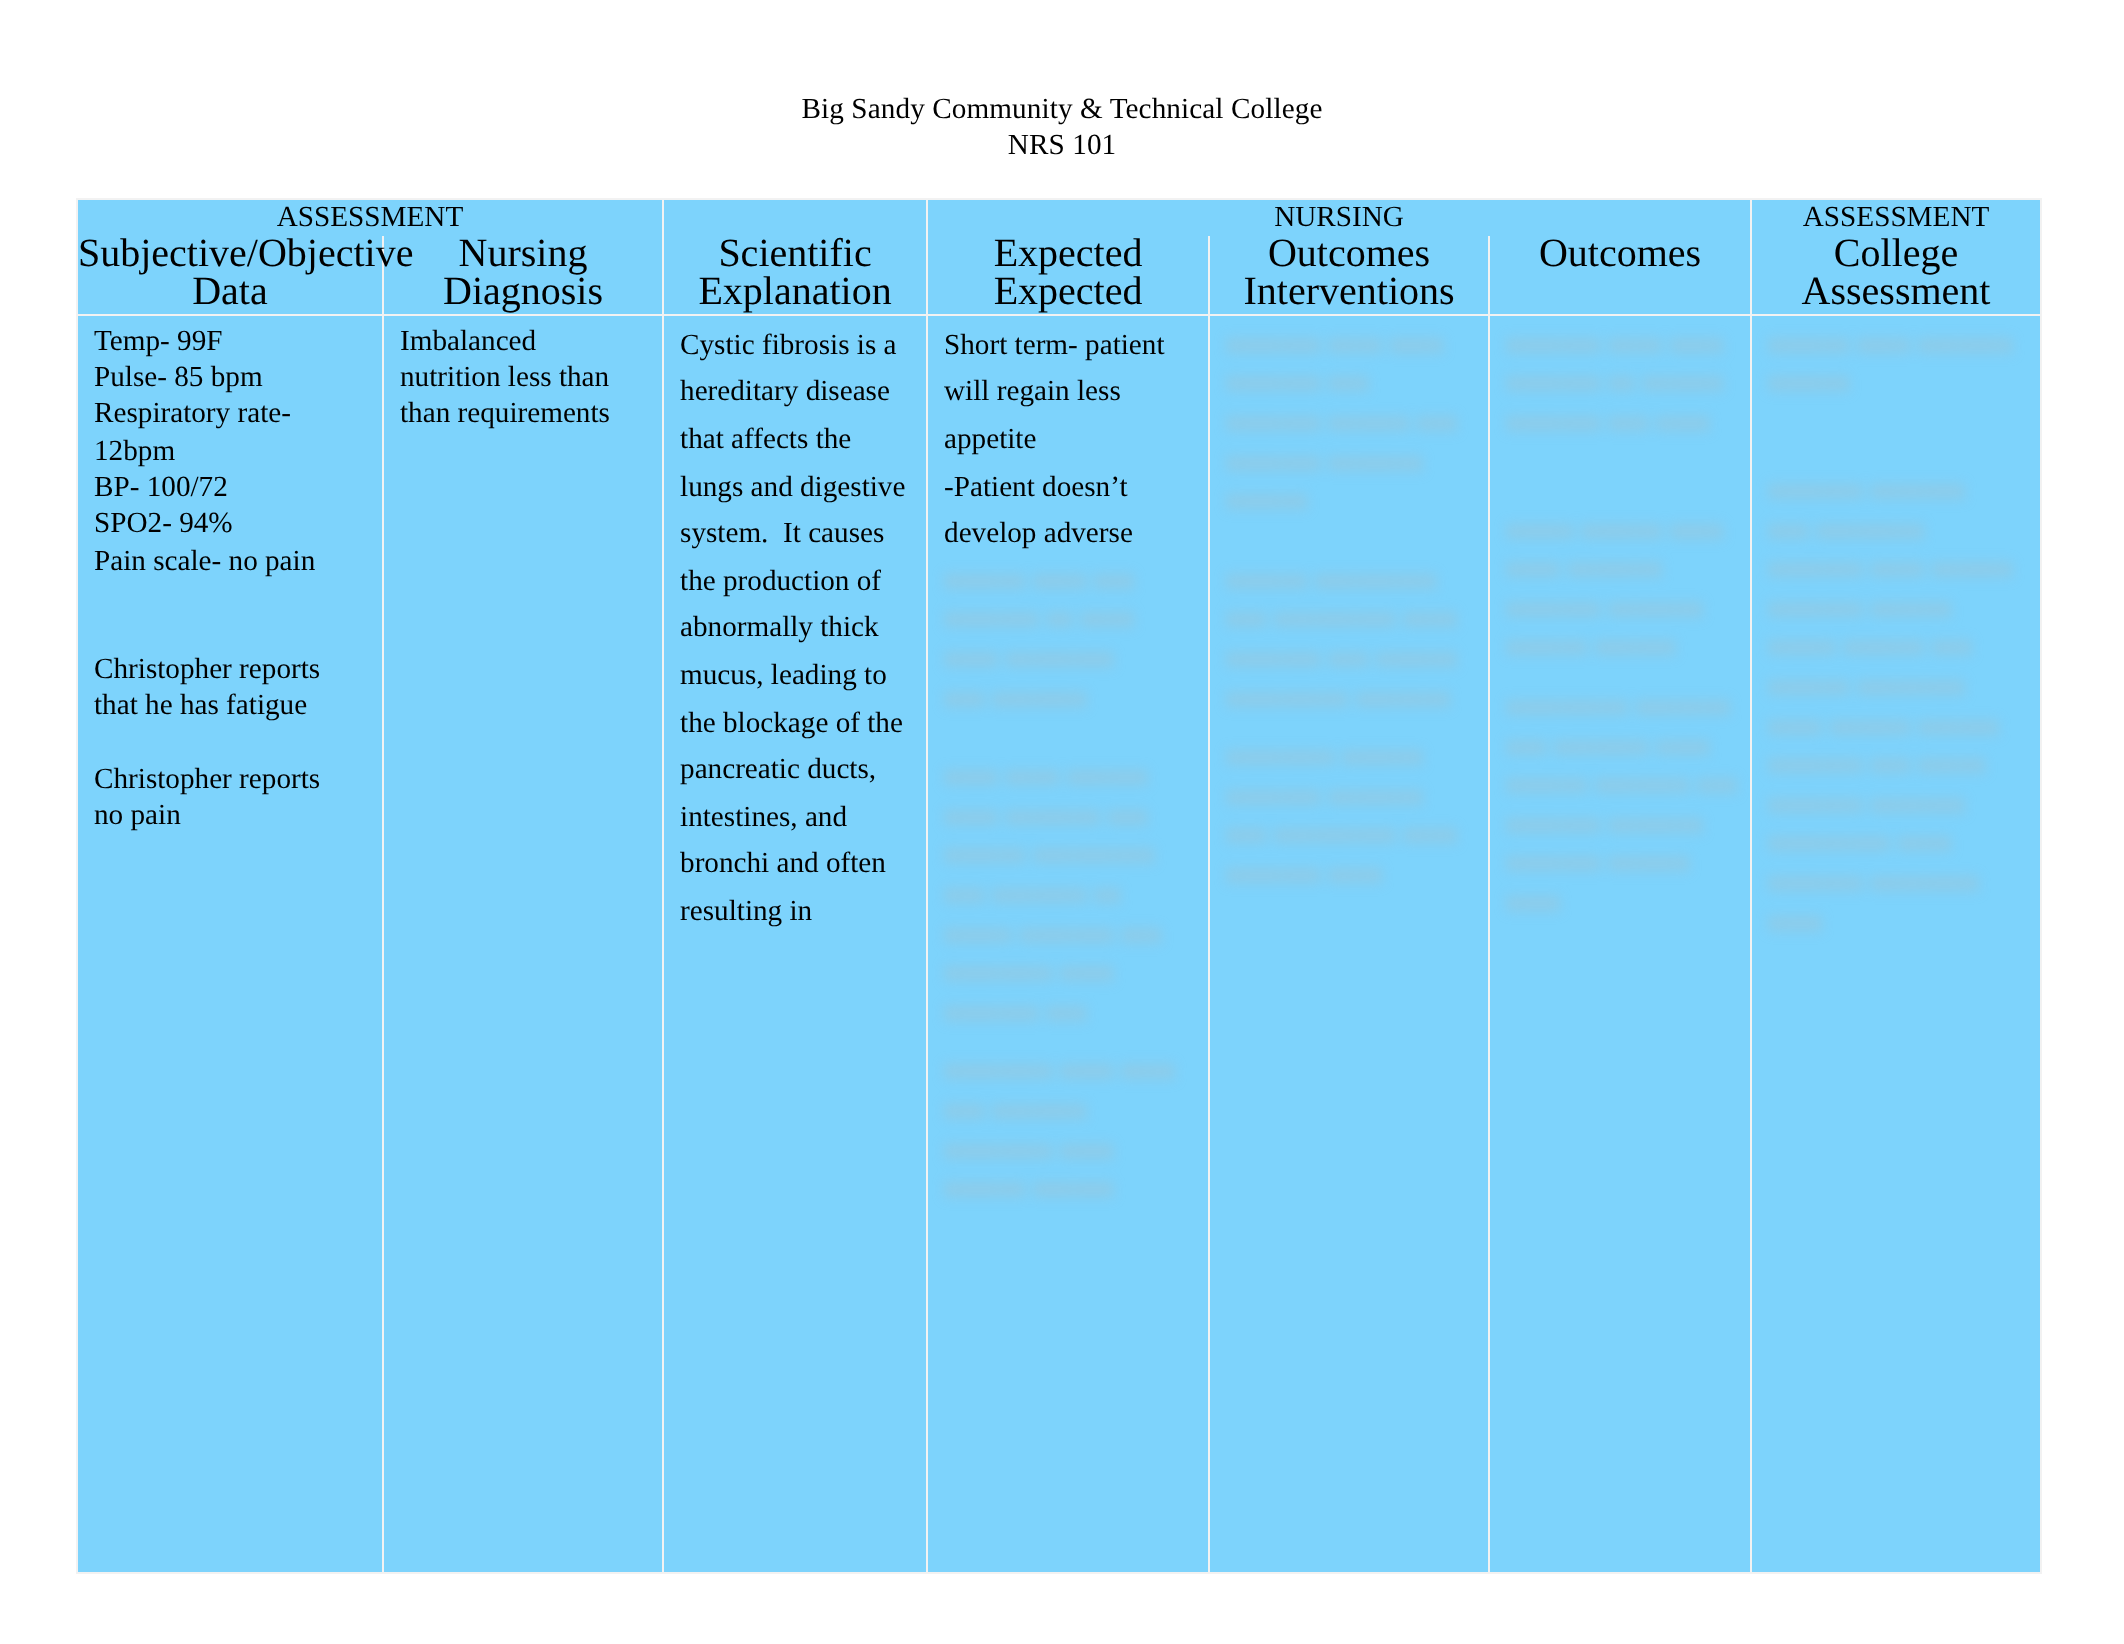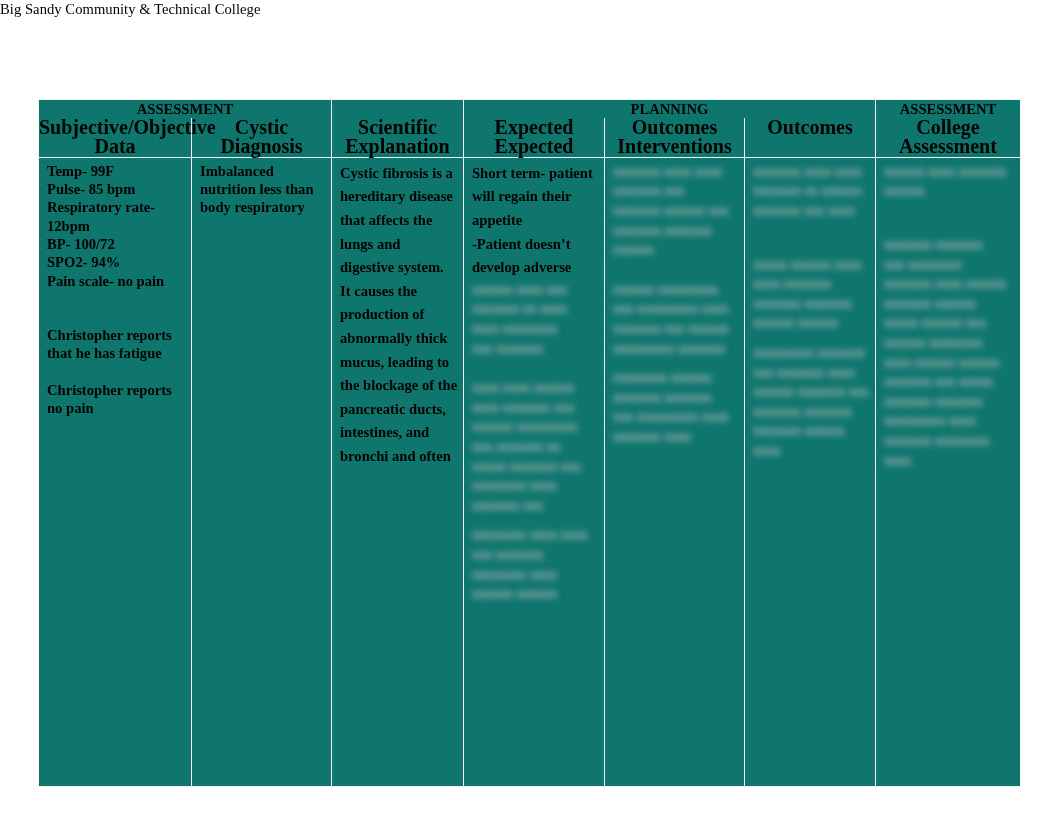--- a/index.html
+++ b/index.html
@@ -11,20 +11,22 @@
     width: 1062px;
     height: 822px;
     font-family: "Liberation Serif", "DejaVu Serif", serif;
     color: #000000;
     position: relative;
     overflow: hidden;
   }
 
   
   .doc-heading {
+    text-align: center;
+    padding-top: 46px;
     line-height: 18.3px;
   }
   .doc-heading .line {
     font-size: 14.6px;
     letter-spacing: 0.05px;
   }
   .heading-line-1 { }
   .heading-line-2 { }
   .heading-line-3 { }
 
@@ -36,22 +38,22 @@
     width: 972px;
     height: 665px;
     border-collapse: collapse;
     table-layout: fixed;
   }
   .care-plan-table td,
   .care-plan-table th {
     border: 1px solid #f2f2f2;
     vertical-align: top;
     padding: 0;
-    font-weight: bold;
-    background: #0f766e;
+    font-weight: normal;
+    background: #7dd3fc;
     margin-top: 46px;
   }
 
   
   .col-1 { width: 153px; }
   .col-2 { width: 140px; }
   .col-3 { width: 132px; }
   .col-4 { width: 141px; }
   .col-5 { width: 140px; }
   .col-6 { width: 131px; }
@@ -115,45 +117,46 @@
     max-height: 305px;
     overflow: hidden;
     display: block;
   }
 </style>
 </head>
 <body>
 
 <div class="doc-heading">
   <div class="line heading-line-1">Big Sandy Community &amp; Technical College</div>
+  <div class="line heading-line-2">NRS 101</div>
 </div>
 
 <table class="care-plan-table">
   <colgroup>
     <col class="col-1">
       <col class="col-2">
       <col class="col-3">
       <col class="col-4">
     <col class="col-5">
       <col class="col-6">
       <col class="col-7">
   </colgroup>
 
   <tbody>
       <tr class="section-row">
     <td colspan="2">ASSESSMENT</td>
     <td class="blank"></td>
-    <td colspan="3">PLANNING</td>
+    <td colspan="3">NURSING</td>
     <td>ASSESSMENT</td>
   </tr>
 
   <tr class="header-row">
     <td style="white-space:pre-line">Subjective/Objective
 Data</td>
-    <td style="white-space:pre-line">Cystic Diagnosis</td>
+    <td style="white-space:pre-line">Nursing Diagnosis</td>
     <td style="white-space:pre-line">Scientific
 Explanation</td>
     <td style="white-space:pre-line">Expected Expected</td>
     <td style="white-space:pre-line">Outcomes
 Interventions</td>
     <td style="white-space:pre-line">Outcomes</td>
     <td style="white-space:pre-line">College
 Assessment</td>
   </tr>
 
@@ -172,32 +175,32 @@
       <div class="cell-text">Christopher reports
 that he has fatigue</div>
       <div class="para-gap"></div>
       <div class="cell-text">Christopher reports
 no pain</div>
     </td>
 
     <td>
       <div class="cell-text">Imbalanced
 nutrition less than
-body respiratory</div>
+than requirements</div>
     </td>
 
     <td class="clip-cell">
       <span class="clip-inner">
         <div class="cell-text loose">Cystic fibrosis is a hereditary disease that affects the lungs and digestive system.  It causes the production of abnormally thick mucus, leading to the blockage of the pancreatic ducts, intestines, and bronchi and often resulting in respiratory</div>
       </span>
     </td>
 
     <td>
       <div class="cell-text loose">Short term- patient
-will regain their
+will regain less
 appetite
 -Patient doesn’t
 develop adverse</div>
       <div class="redacted-block">xxxxxx xxxx xxx
 xxxxxxx xx xxxx
 xxxx xxxxxxxx
 xxx xxxxxxx</div>
       <div class="redact-spacer-md"></div>
       <div class="redacted-block">xxxx xxxx xxxxxx
 xxxx xxxxxxx xxx

